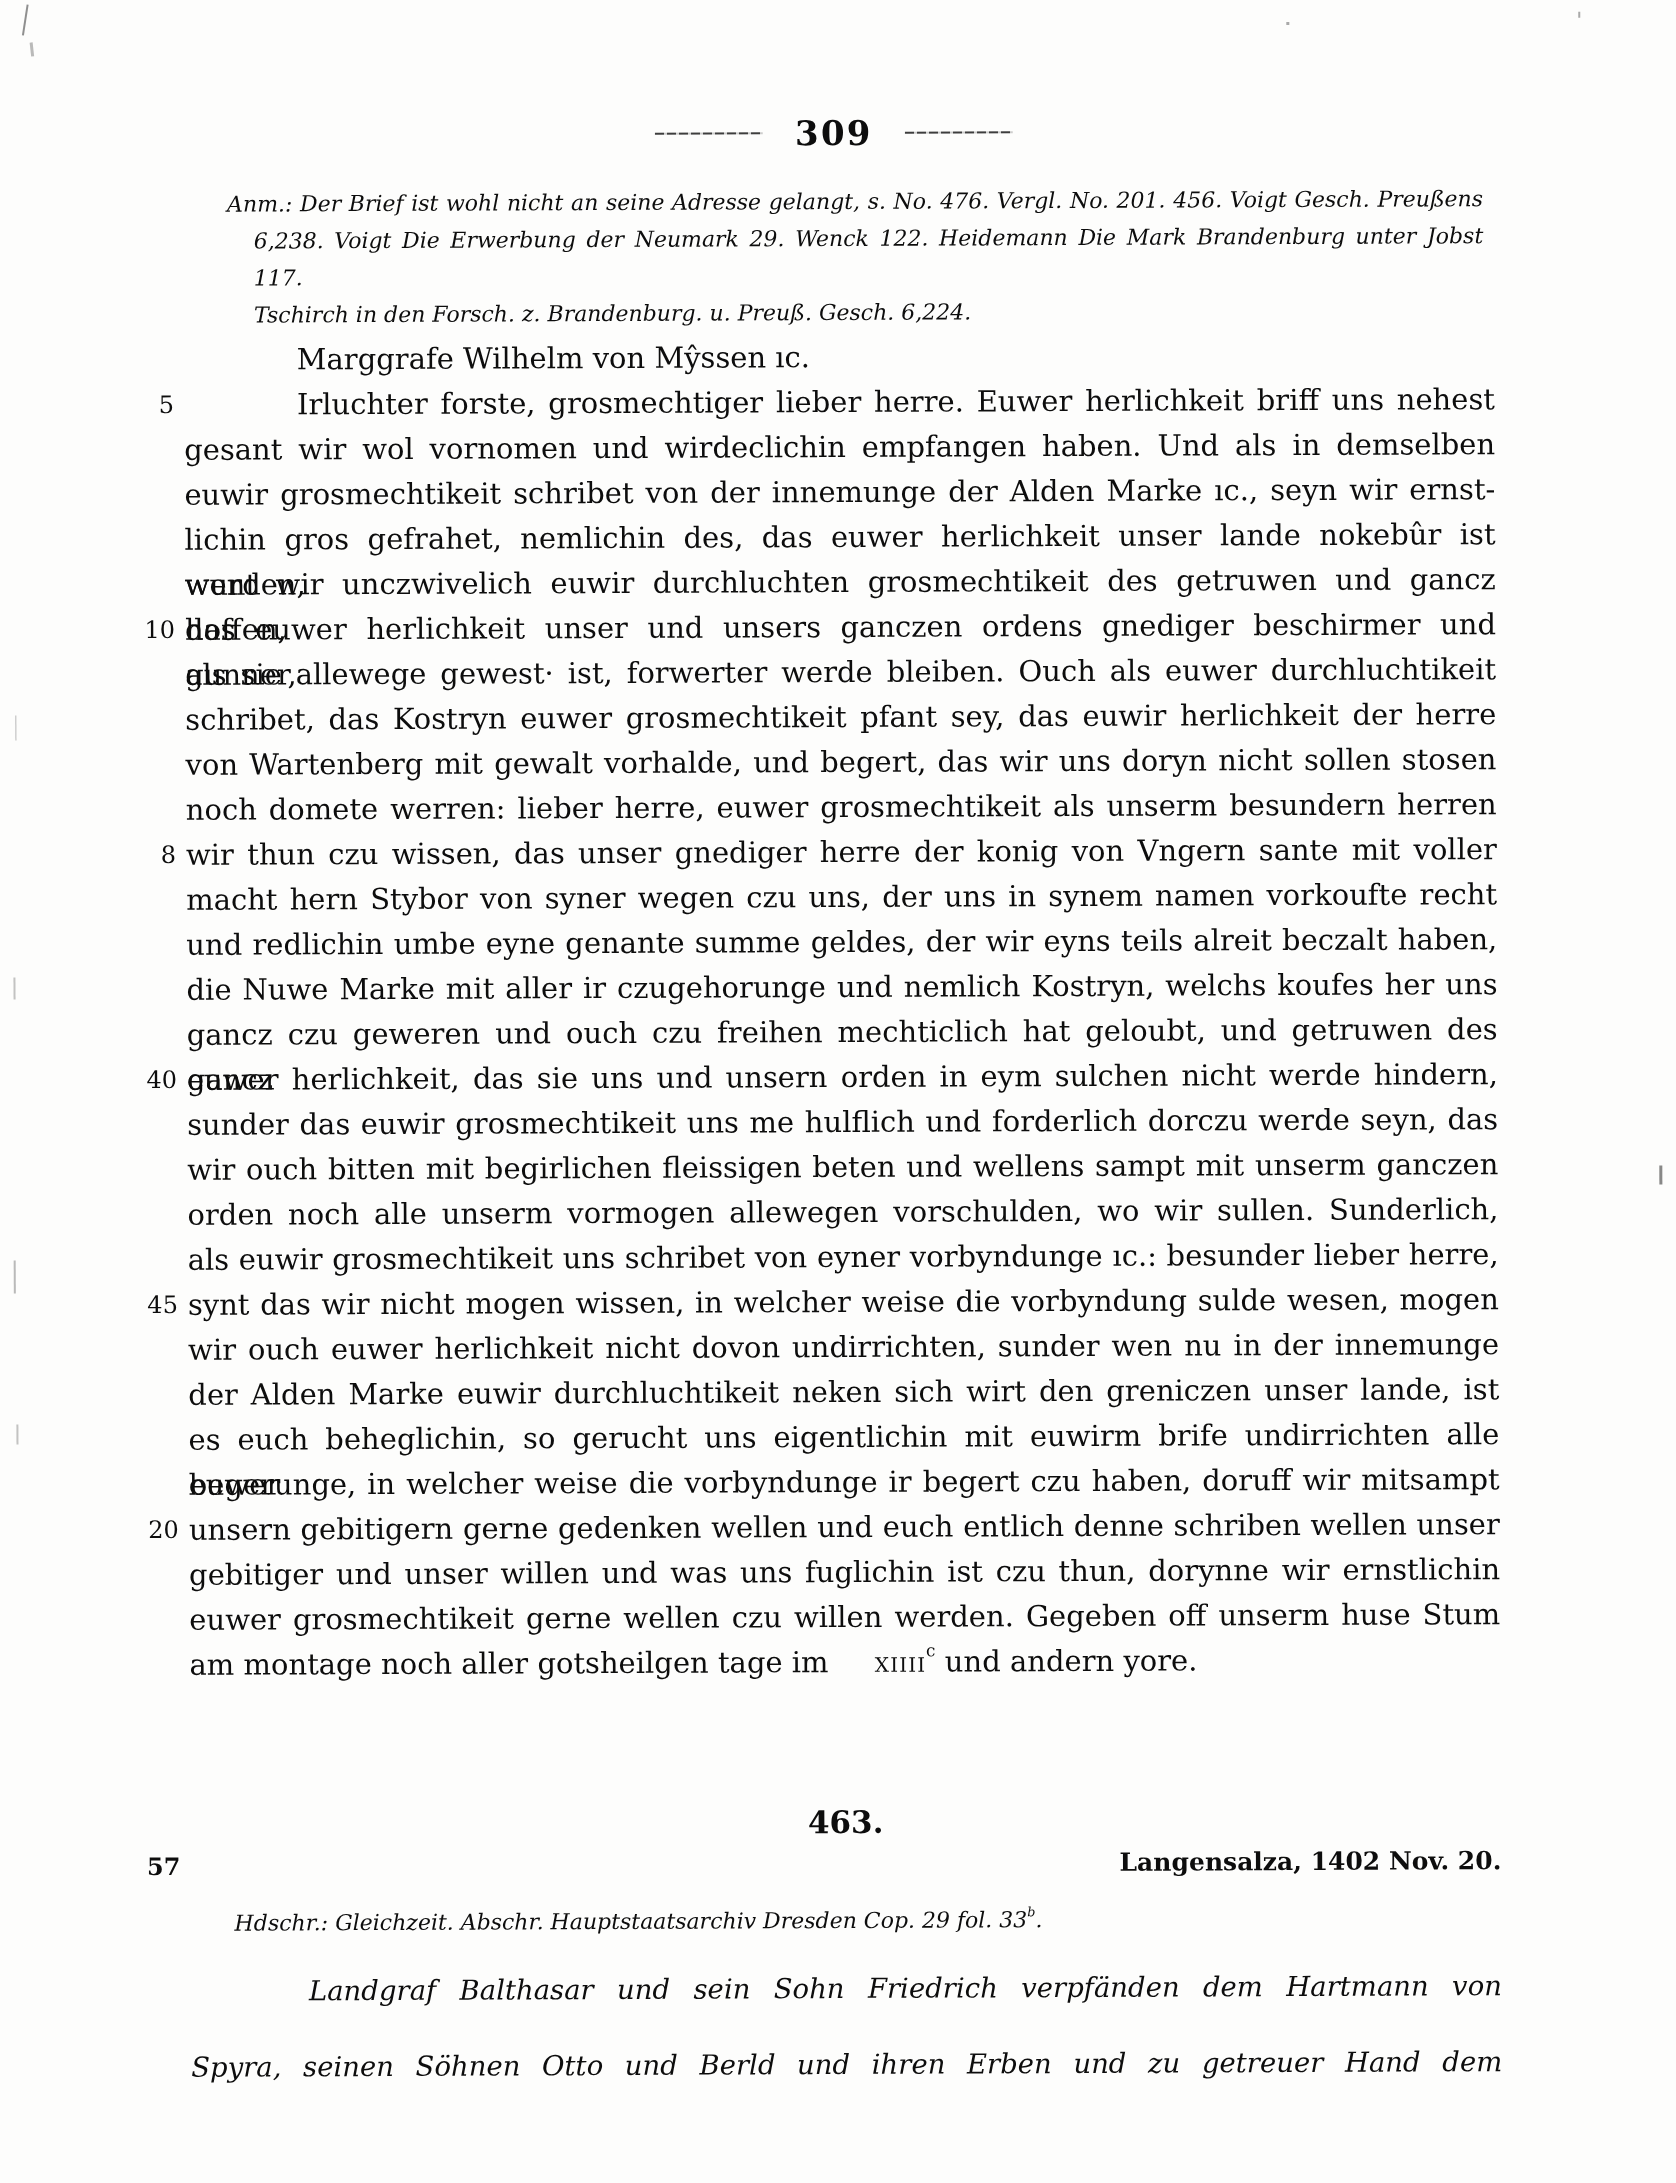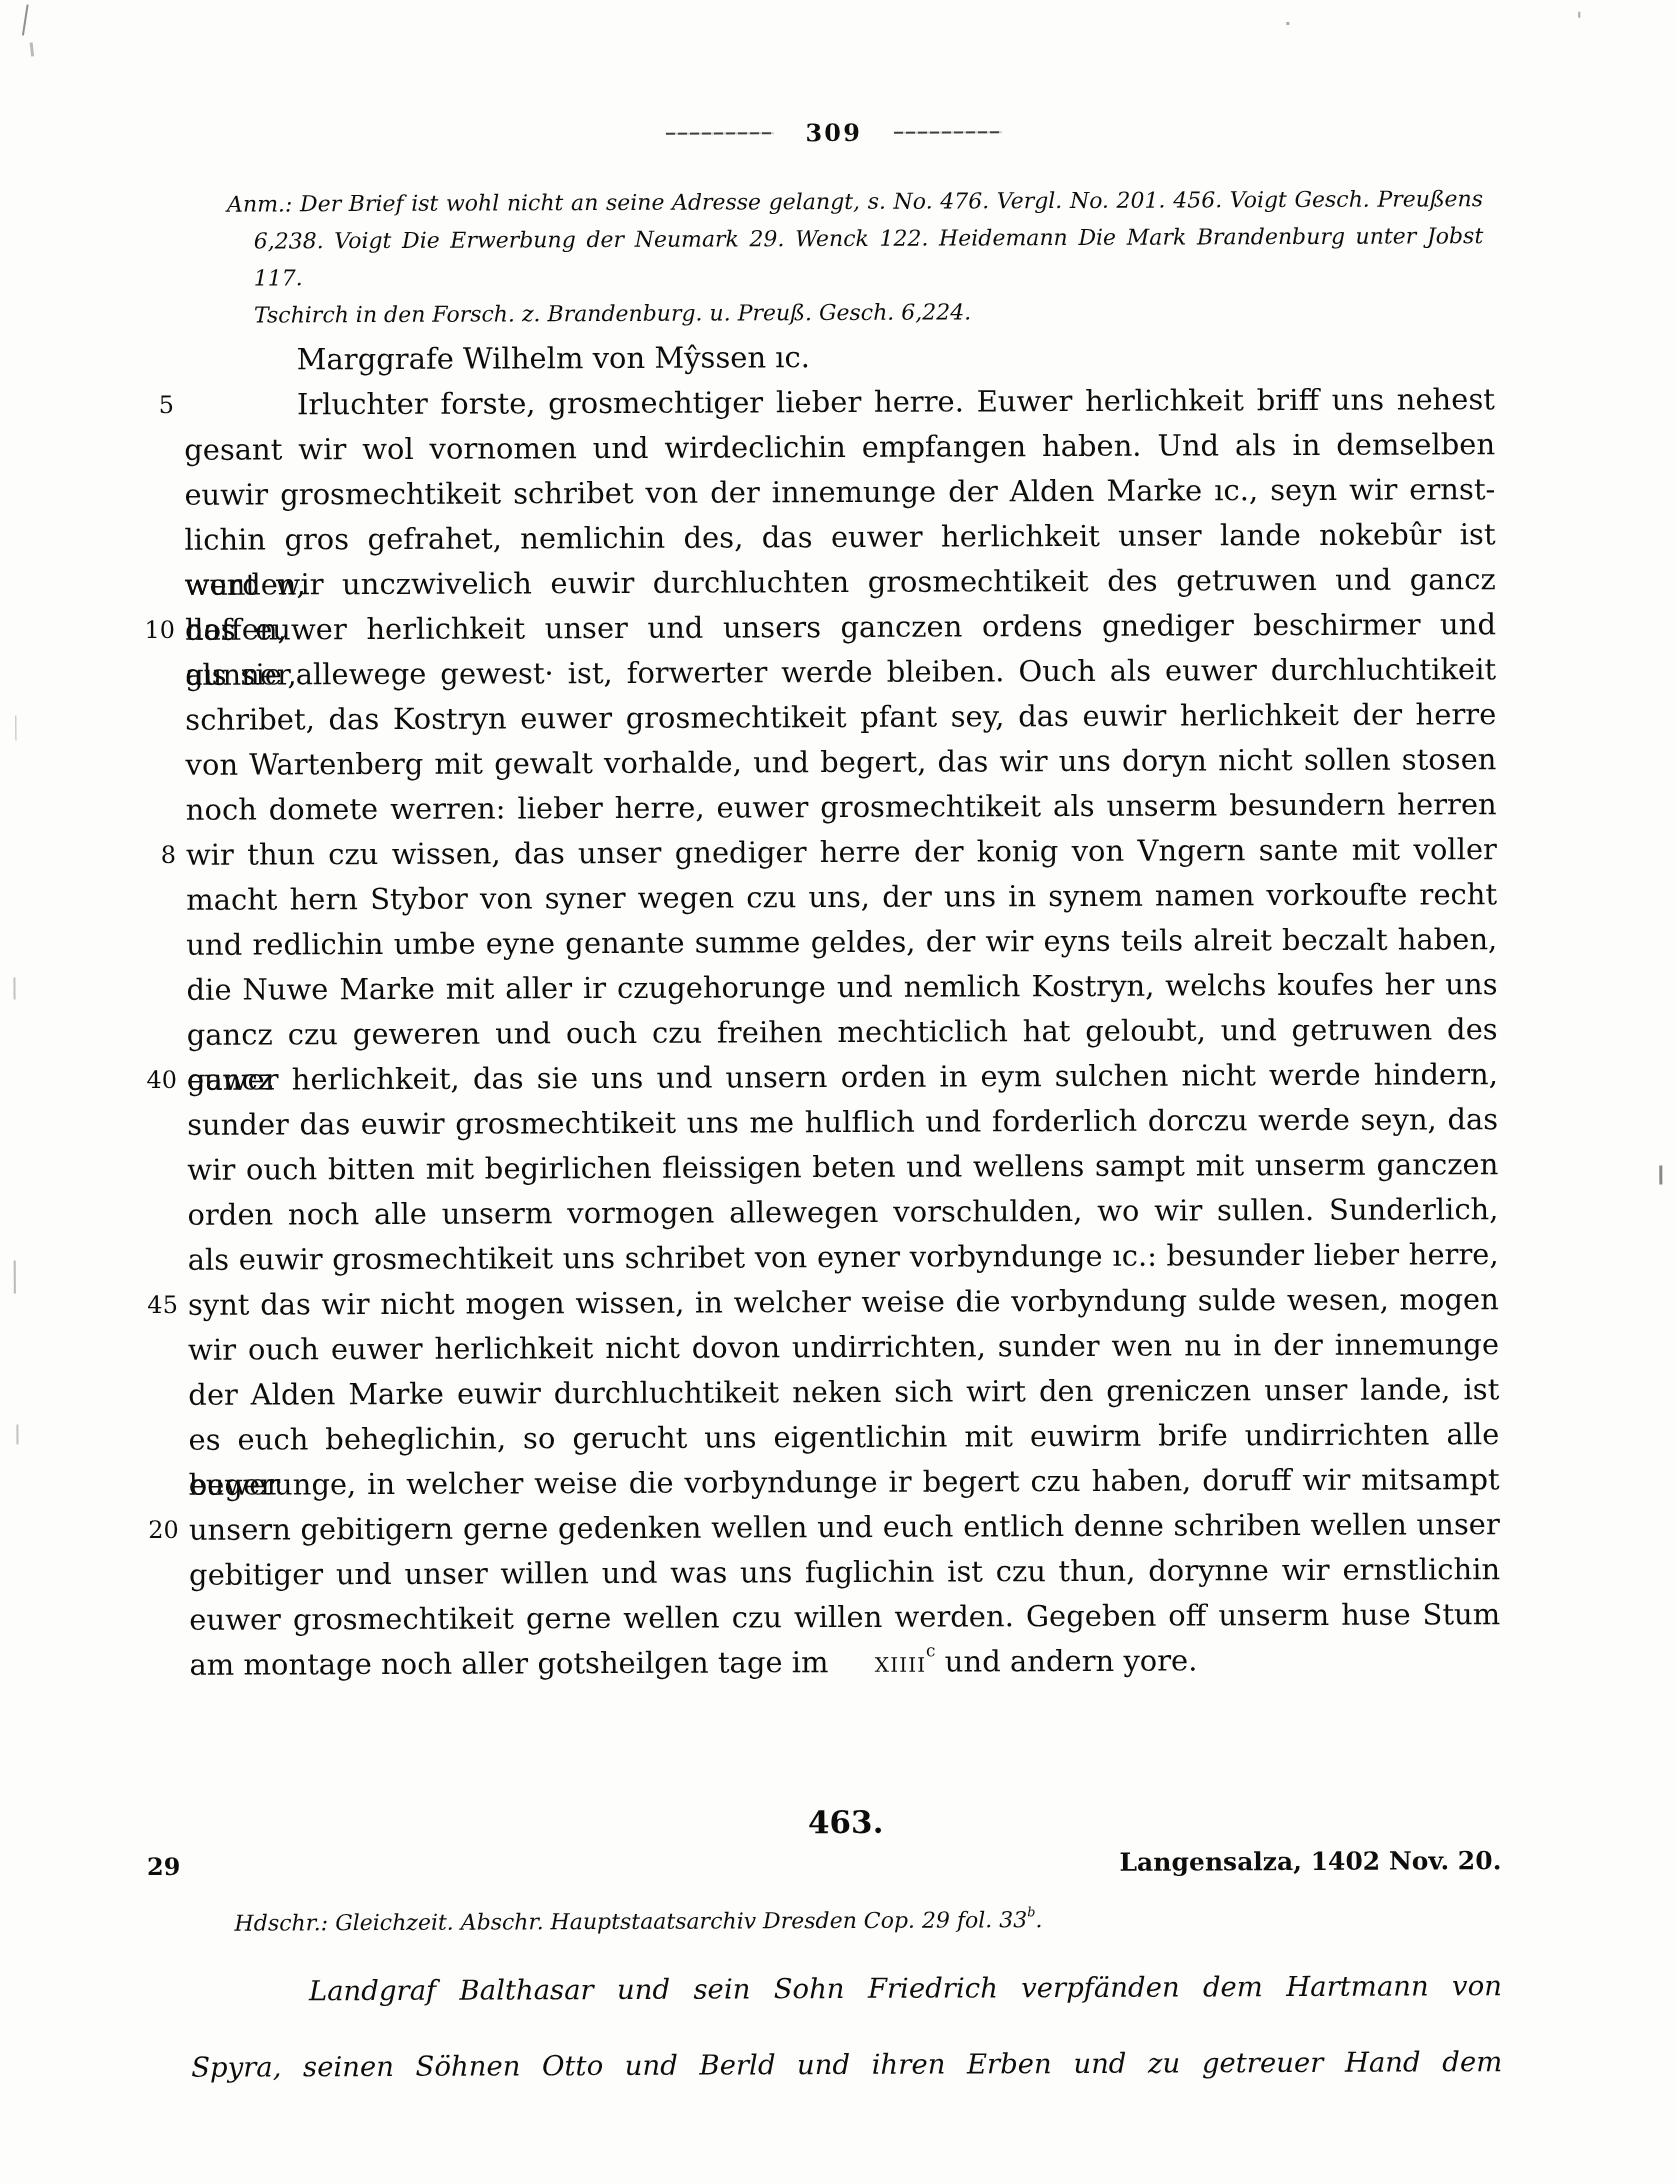--- a/index.html
+++ b/index.html
@@ -29,21 +29,21 @@
     justify-content: center;
     gap: 32px;
     height: 46px;
   }
   .pagehead .dash {
     width: 108px; height: 2.8px;
     background: repeating-linear-gradient(90deg, #1c1c1c 0 9.4px, rgba(28,28,28,.25) 9.4px 12px);
     opacity: .85;
   }
   .pagehead .pagenum {
-    font-size: 24px;
+    font-size: 34px;
     font-weight: bold;
     letter-spacing: 2.2px;
     line-height: 46px;
   }
   
   .anm {
     position: absolute;
     left: 231px; top: 183px;
     width: 1256px;
     font-style: italic;
@@ -294,21 +294,21 @@
 </div>
     <div class="row closing-row">
       <span class="lineno"></span>
       <span class="linetext"><span>am montage noch aller gotsheilgen tage im </span><span class="sc">xiiii</span><sup>c</sup><span> und andern yore.</span></span>
     </div>
   </div>
 
   <div class="entry-head">463.</div>
 
   <div class="dateline-row">
-    <span class="lineno">29</span>
+    <span class="lineno">57</span>
     <span>Langensalza, 1402 Nov. 20.</span>
   </div>
 
   <div class="source-line"><span>Hdschr.: Gleichzeit. Abschr. Hauptstaatsarchiv Dresden Cop. 29 fol. 33</span><sup>b</sup><span>.</span></div>
 
   <div class="summary">
     <span class="sum-line first">Landgraf Balthasar und sein Sohn Friedrich verpfänden dem Hartmann von</span>
     <span class="sum-line">Spyra, seinen Söhnen Otto und Berld und ihren Erben und zu getreuer Hand dem</span>
   </div>
 

